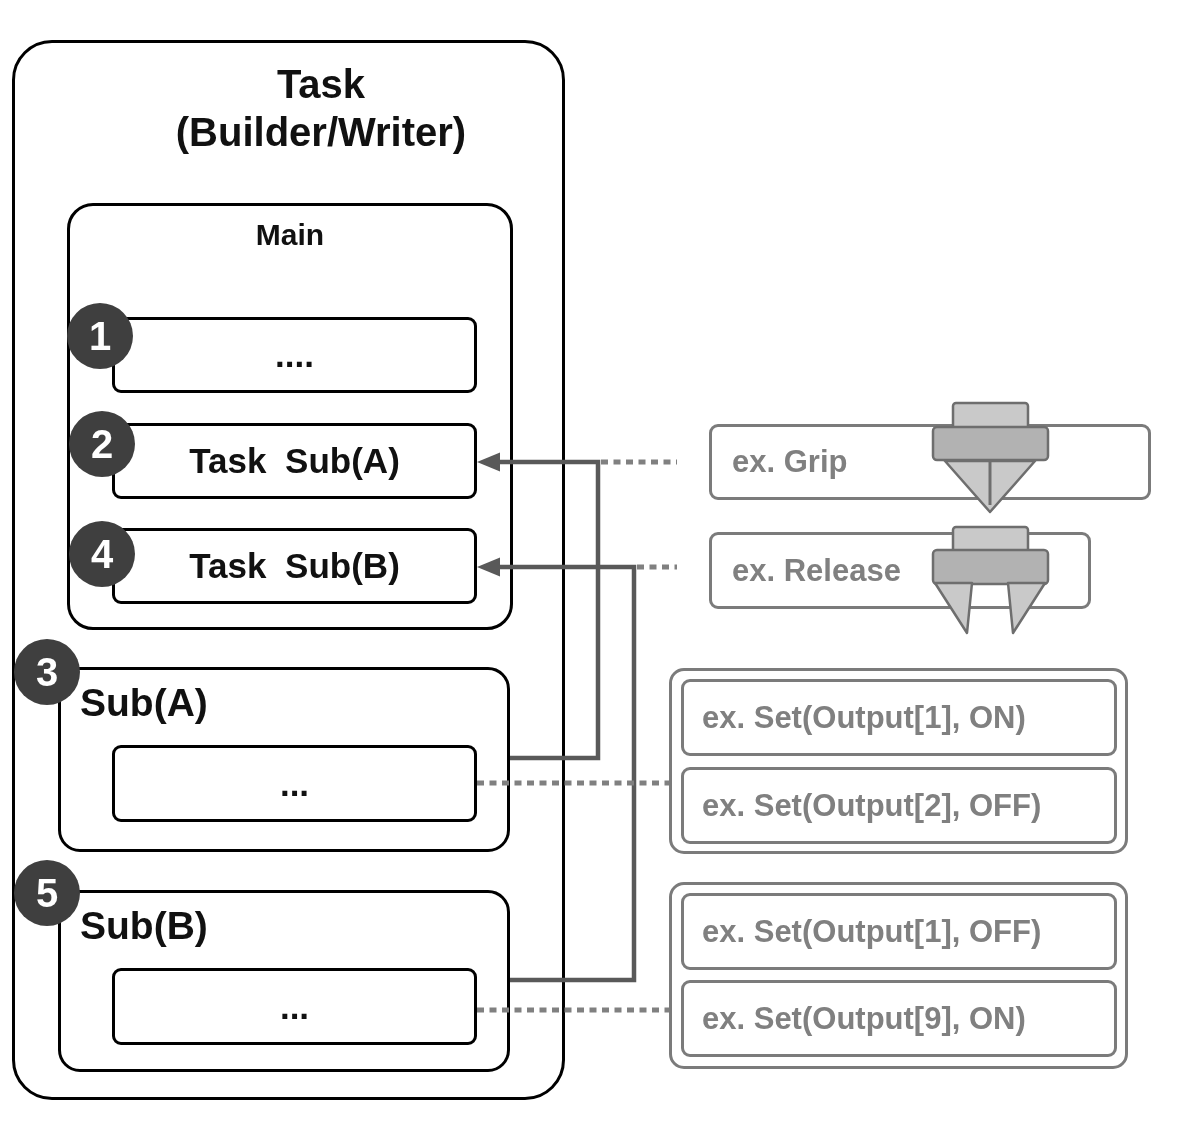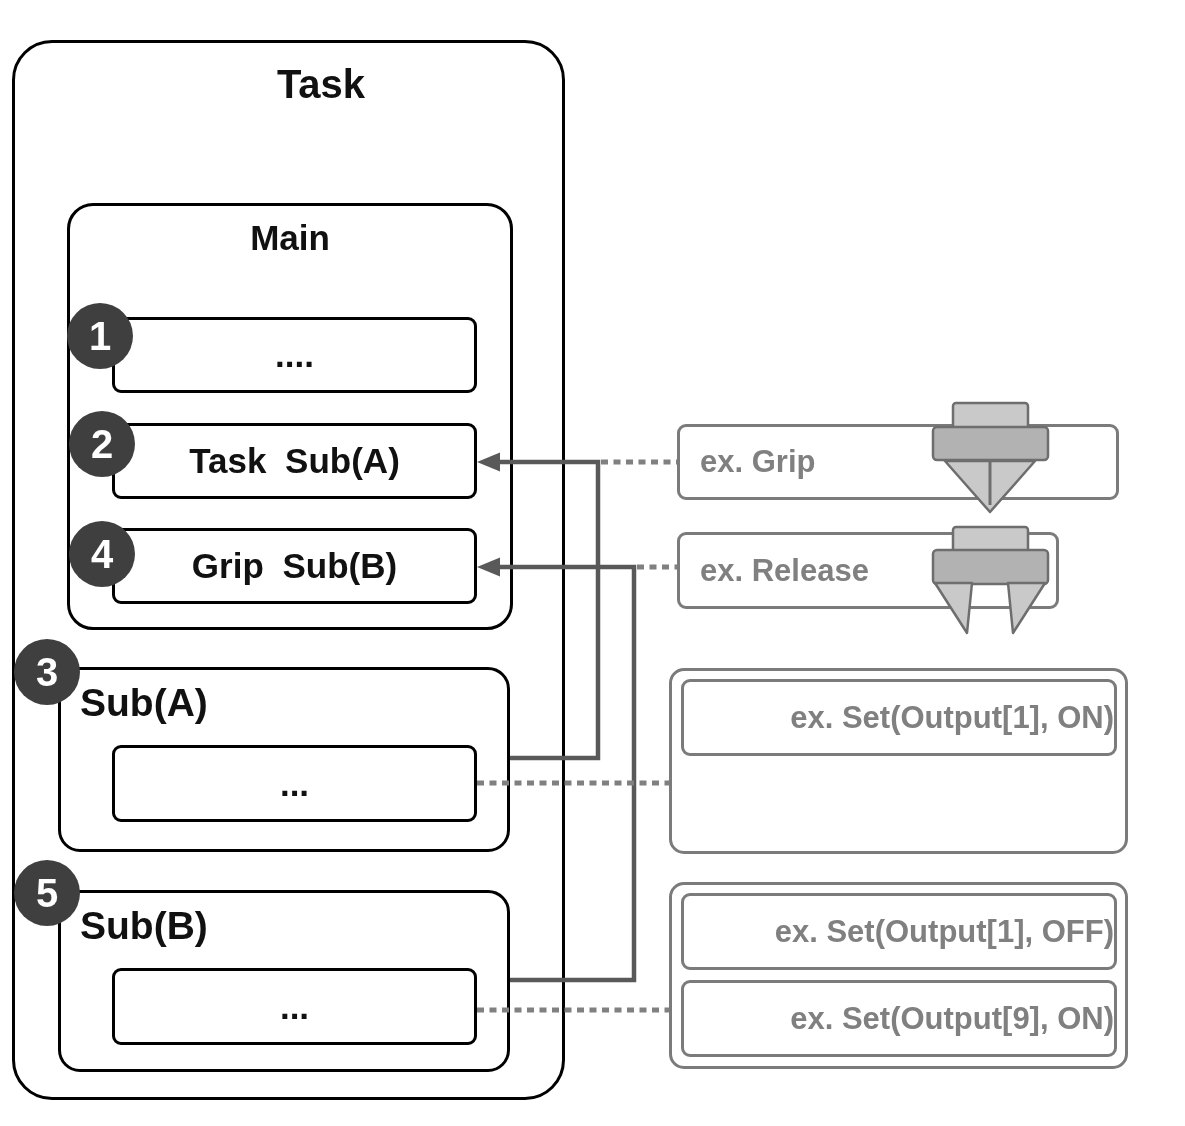--- a/index.html
+++ b/index.html
@@ -6,75 +6,76 @@
   .canvas{
     position:relative;width:1185px;height:1126px;background:var(--page-bg,#fff);
     font-family:"Liberation Sans",sans-serif;font-weight:bold;overflow:hidden;
   }
   .abs{position:absolute;box-sizing:border-box;}
   
   .kbox{background:#fff;border:3px solid var(--box-border,#000);}
   .task-box{left:12px;top:40px;width:553px;height:1060px;border-radius:40px;}
   .task-title{left:12px;top:60px;width:618px;text-align:center;font-size:40px;line-height:48px;color:var(--title-text,#111);}
   .main-box{left:67px;top:203px;width:446px;height:427px;border-radius:26px;}
-  .main-title{left:67px;top:218px;width:446px;text-align:center;font-size:35px;color:var(--title-text,#111);}
+  .main-title{left:67px;top:218px;width:446px;text-align:center;font-size:30px;color:var(--title-text,#111);}
   .step-box{left:112px;width:365px;height:76px;border-radius:9px;display:flex;align-items:center;justify-content:center;font-size:35px;color:var(--title-text,#111);word-spacing:9px;}
   .step-1{top:317px}.step-2{top:423px}.step-3{top:528px}
   .sub-box{left:58px;width:452px;border-radius:22px;}
   .sub-a{top:667px;height:185px}.sub-b{top:890px;height:182px}
   .sub-title{left:80px;font-size:39px;color:var(--title-text,#111);text-align:right;}
   .sub-a-title{top:681px}.sub-b-title{top:904px}
   .sub-inner{left:112px;width:365px;height:77px;border-radius:9px;display:flex;align-items:center;justify-content:center;font-size:35px;color:var(--title-text,#111);}
   .sub-a-inner{top:745px}.sub-b-inner{top:968px}
   
   .badge{width:66px;height:66px;border-radius:50%;background:var(--badge-fill,#3f3f3f);color:var(--badge-text,#fff);
     display:flex;align-items:center;justify-content:center;font-size:40px;z-index:5;}
   .badge-1{left:67px;top:303px}.badge-2{left:69px;top:411px}.badge-4{left:69px;top:521px}
   .badge-3{left:14px;top:639px}.badge-5{left:14px;top:860px}
   
   .ex-box{background:#fff;border:3px solid var(--example-border,#7b7b7b);border-radius:9px;display:flex;align-items:center;
-    padding-left:20px;font-size:31px;color:var(--example-text,#808080);}
+    padding-left:20px;font-size:31px;color:var(--example-text,#808080);margin-left:32px;}
   .ex-grip{left:677px;top:424px;width:442px;height:76px;}
   .ex-release{left:677px;top:532px;width:382px;height:77px;}
   .ex-group{background:#fff;border:3px solid var(--example-border,#7b7b7b);border-radius:15px;}
   .ex-group-a{left:669px;top:668px;width:459px;height:186px;}
   .ex-group-b{left:669px;top:882px;width:459px;height:187px;}
   .ex-item{left:681px;width:436px;height:77px;background:#fff;border:3px solid var(--example-border,#7b7b7b);border-radius:9px;
-    display:flex;align-items:center;padding-left:18px;font-size:31px;color:var(--example-text,#808080);justify-content:flex-end;}
+    display:flex;align-items:center;padding-left:18px;font-size:31px;color:var(--example-text,#808080);}
   .ex-a1{top:679px}.ex-a2{top:767px}.ex-b1{top:893px}.ex-b2{top:980px}
   
   .overlay{left:0;top:0;width:1185px;height:1126px;pointer-events:none;z-index:9;}
   .conn-line{fill:none;stroke:var(--connector,#595959);stroke-width:4.5px;}
   .conn-arrow{fill:var(--connector,#595959);stroke:none;}
   .dot-line{fill:none;stroke:var(--dotted-line,#808080);stroke-width:5px;stroke-dasharray:7 5.5;}
   .icon-light{fill:var(--icon-light,#c9c9c9);stroke:var(--icon-outline,#6e6e6e);stroke-width:2.5px;stroke-linejoin:round;}
   .icon-mid{fill:var(--icon-mid,#b2b2b2);stroke:var(--icon-outline,#6e6e6e);stroke-width:2.5px;stroke-linejoin:round;}
   .icon-gap{stroke:var(--icon-outline,#6e6e6e);stroke-width:3px;}
 </style>
 </head>
 <body>
 
 <div class="canvas">
 
   <div class="abs kbox task-box"></div>
   <div class="abs task-title">
     <div>Task</div>
+    <div>(Builder/Writer)</div>
   </div>
 
   <div class="abs kbox main-box"></div>
   <div class="abs main-title">Main</div>
 
   <div class="abs kbox step-box step-1">
     <span>....</span>
   </div>
   <div class="abs kbox step-box step-2">
     <span>Task Sub(A)</span>
   </div>
   <div class="abs kbox step-box step-3">
-    <span>Grip Sub(B)</span>
+    <span>Task Sub(B)</span>
   </div>
 
   <div class="abs kbox sub-box sub-a"></div>
   <div class="abs sub-title sub-a-title">Sub(A)</div>
   <div class="abs kbox sub-inner sub-a-inner">
     <span>...</span>
   </div>
 
   <div class="abs kbox sub-box sub-b"></div>
   <div class="abs sub-title sub-b-title">Sub(B)</div>
@@ -91,20 +92,23 @@
   <div class="abs ex-box ex-grip">
     <span>ex. Grip</span>
   </div>
   <div class="abs ex-box ex-release">
     <span>ex. Release</span>
   </div>
 
   <div class="abs ex-group ex-group-a"></div>
   <div class="abs ex-item ex-a1">
     <span>ex. Set(Output[1], ON)</span>
+  </div>
+  <div class="abs ex-item ex-a2">
+    <span>ex. Set(Output[2], OFF)</span>
   </div>
 
   <div class="abs ex-group ex-group-b"></div>
   <div class="abs ex-item ex-b1">
     <span>ex. Set(Output[1], OFF)</span>
   </div>
   <div class="abs ex-item ex-b2">
     <span>ex. Set(Output[9], ON)</span>
   </div>
 

